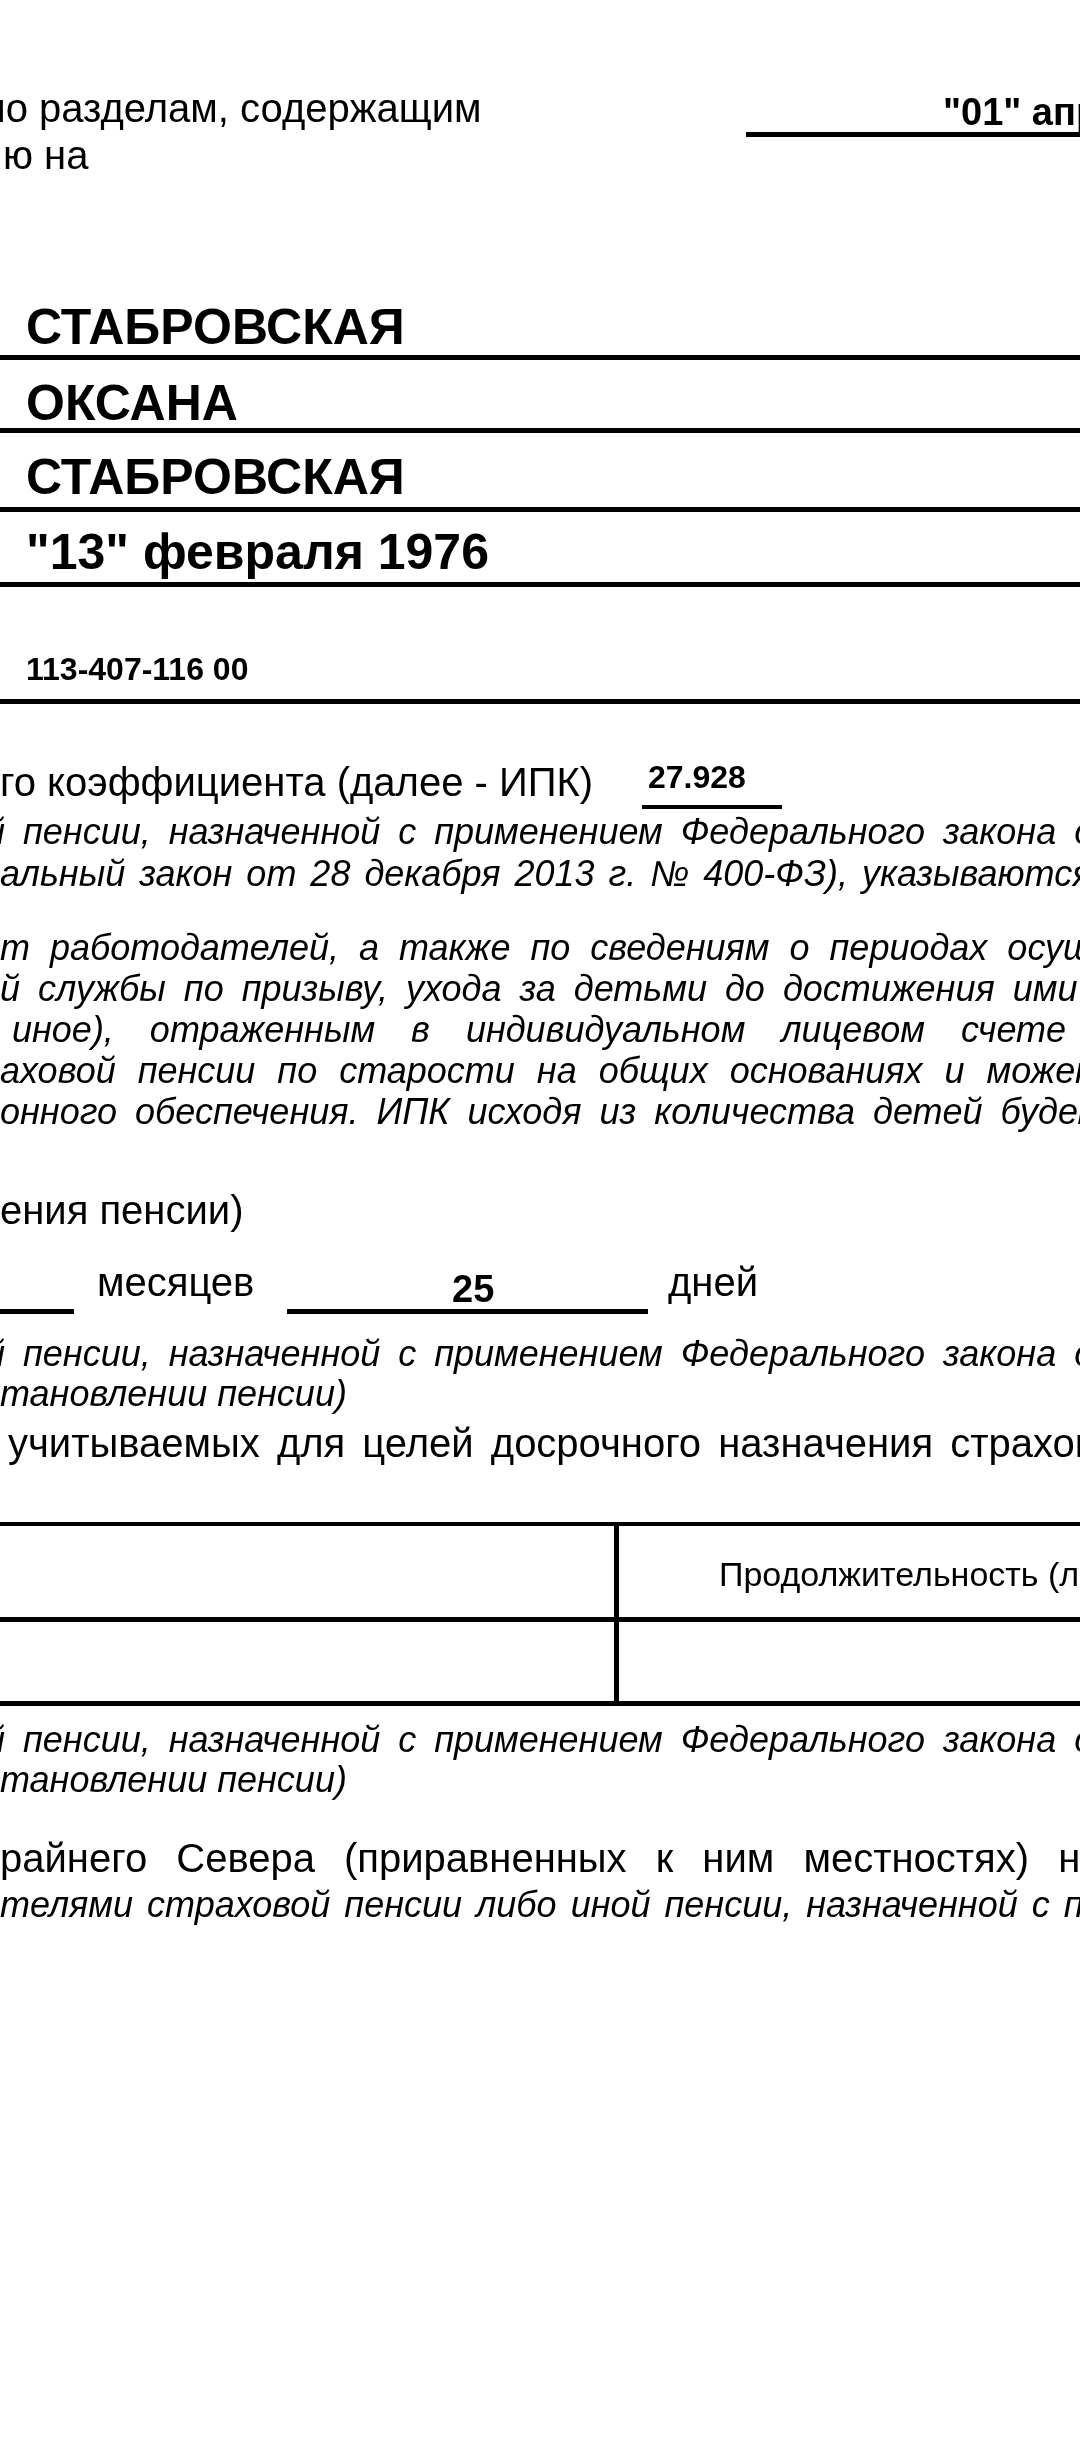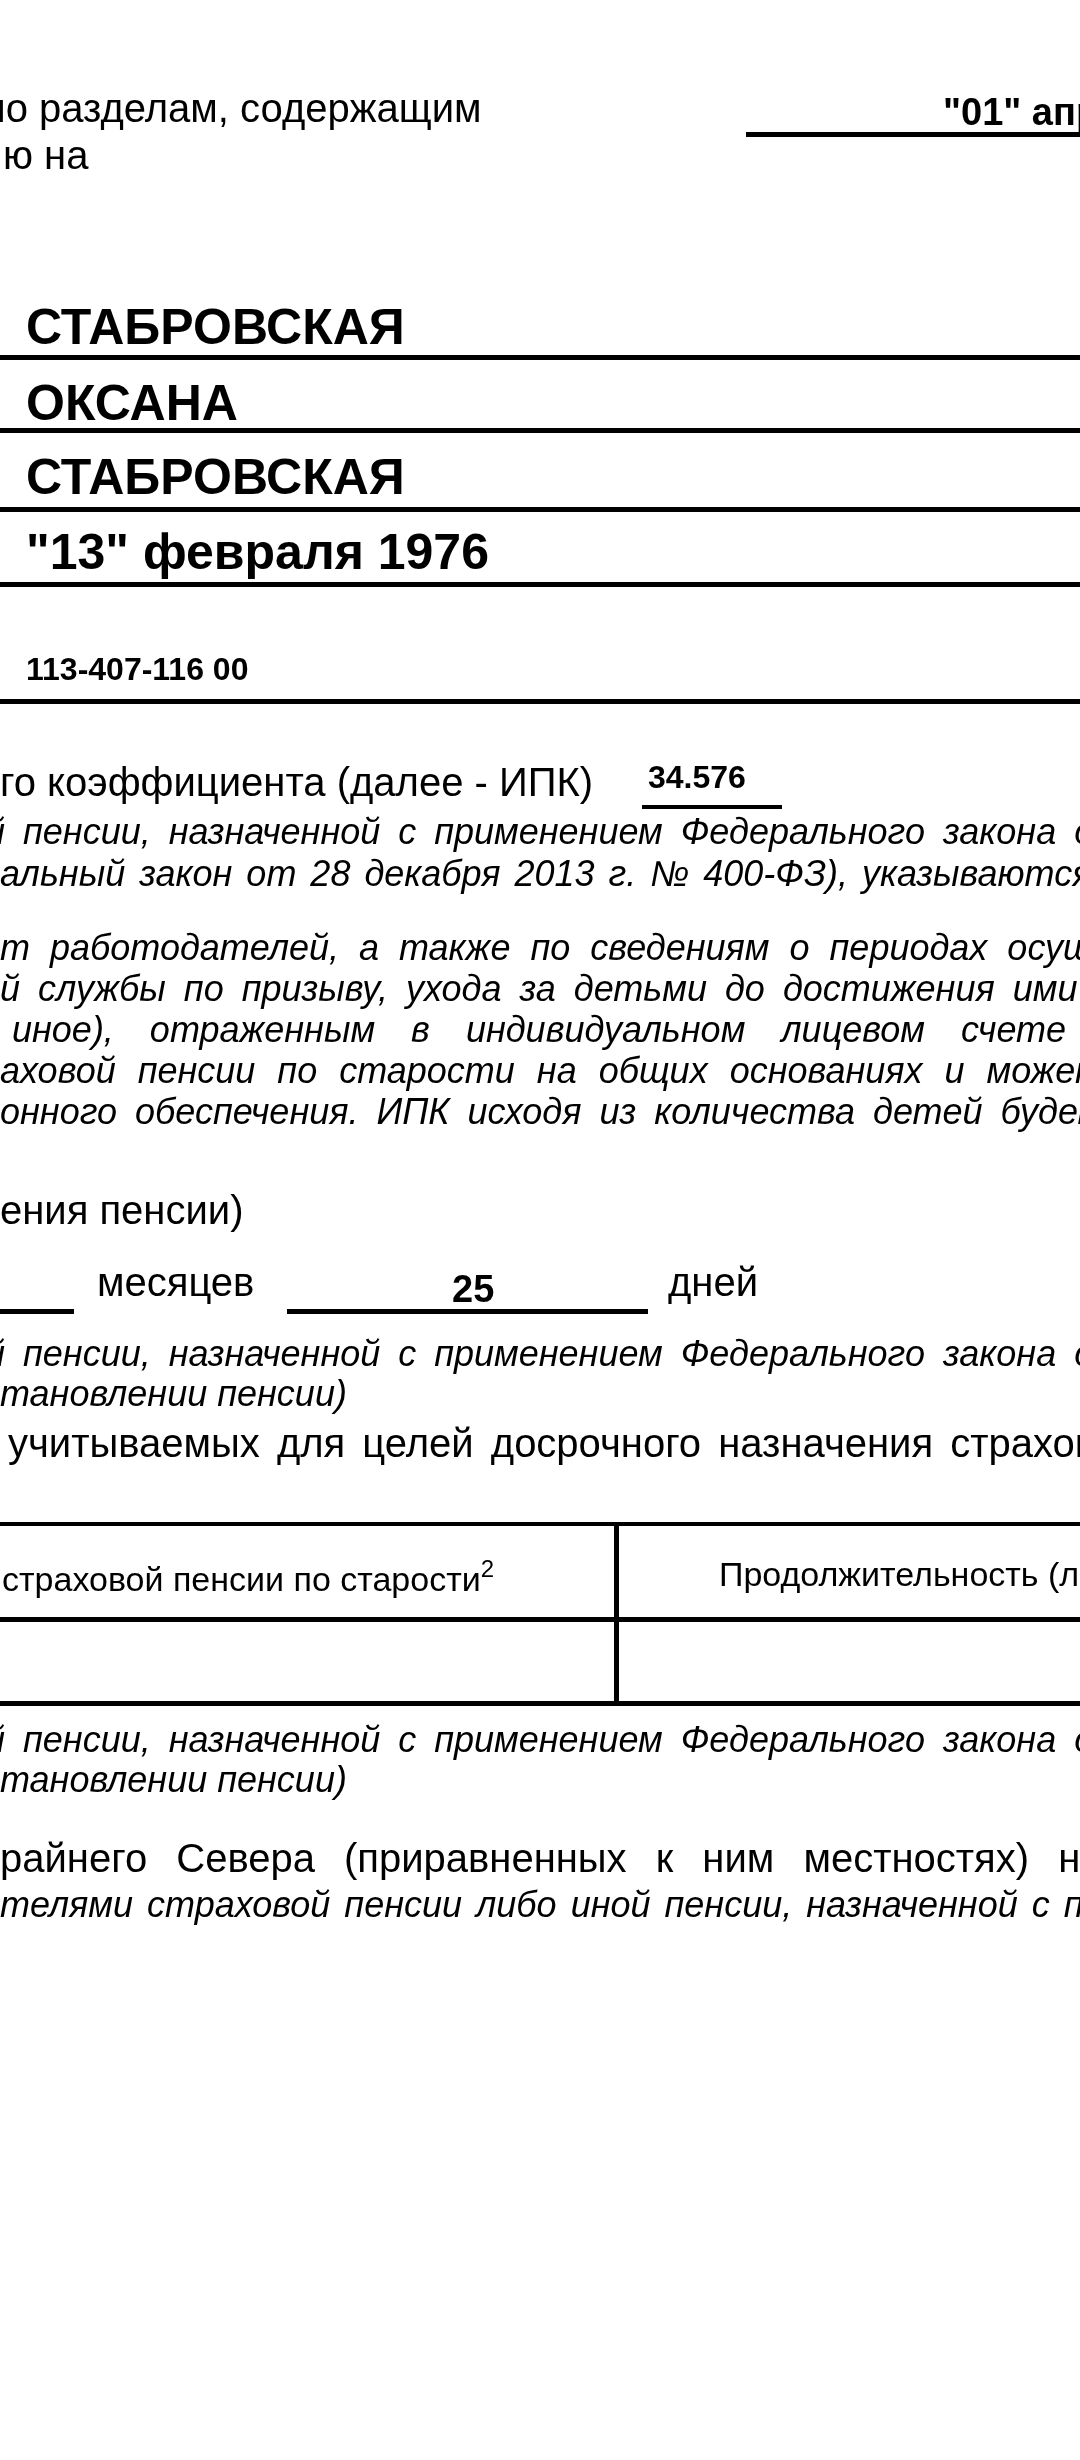--- a/index.html
+++ b/index.html
@@ -37,21 +37,21 @@
   <div class="t b46" style="top:452px;left:26px;">СТАБРОВСКАЯ</div>
   <div class="ln" style="top:507px;left:0;width:1080px;height:5px;"></div>
 
   <div class="t b46" style="top:527px;left:26px;">"13" февраля 1976</div>
   <div class="ln" style="top:582px;left:0;width:1080px;height:5px;"></div>
 
   <div class="t b40" style="top:653px;left:26px;">113-407-116 00</div>
   <div class="ln" style="top:699px;left:0;width:1080px;height:5px;"></div>
 
   <div class="t reg" style="top:762px;left:0;">го коэффициента (далее - ИПК)</div>
-  <div class="t b40" style="top:761px;left:648px;">34.576</div>
+  <div class="t b40" style="top:761px;left:648px;">27.928</div>
   <div class="ln" style="top:805px;left:642px;width:140px;height:4px;"></div>
 
   <div class="t it" style="top:814px;left:0;text-indent:-15px;word-spacing:8px;">й пенсии, назначенной с применением Федерального закона от 28</div>
   <div class="t it" style="top:856px;left:0;word-spacing:4px;">альный закон от 28 декабря 2013 г. № 400-ФЗ), указываются данные</div>
 
   <div class="t it" style="top:930px;left:0;word-spacing:10px;">т работодателей, а также по сведениям о периодах осуществления</div>
   <div class="t it" style="top:971px;left:0;word-spacing:8px;">й службы по призыву, ухода за детьми до достижения ими возраста</div>
   <div class="t it" style="top:1012px;left:12px;word-spacing:26px;">иное), отраженным в индивидуальном лицевом счете застрахованного</div>
   <div class="t it" style="top:1053px;left:0;word-spacing:12px;">аховой пенсии по старости на общих основаниях и может быть</div>
   <div class="t it" style="top:1094px;left:0;word-spacing:8px;">онного обеспечения. ИПК исходя из количества детей будет рассчитан</div>
@@ -67,21 +67,20 @@
   <div class="t it" style="top:1336px;left:0;text-indent:-15px;word-spacing:8px;">й пенсии, назначенной с применением Федерального закона от 28</div>
   <div class="t it" style="top:1376px;left:0;">тановлении пенсии)</div>
 
   <div class="t reg" style="top:1423px;left:8px;word-spacing:6px;">учитываемых для целей досрочного назначения страховой</div>
 
   <div class="ln" style="top:1522px;left:0;width:1080px;height:4px;"></div>
   <div class="ln" style="top:1617px;left:0;width:1080px;height:5px;"></div>
   <div class="ln" style="top:1701px;left:0;width:1080px;height:5px;"></div>
   <div class="ln" style="top:1522px;left:614px;width:5px;height:184px;"></div>
 
-  <div class="t f34" style="top:1557px;left:2px;"><span>страховой пенсии по старости</span><sup class="s2">2</sup></div>
   <div class="t f34" style="top:1557px;left:719px;">Продолжительность (лет</div>
 
   <div class="t it" style="top:1722px;left:0;text-indent:-15px;word-spacing:8px;">й пенсии, назначенной с применением Федерального закона от 28</div>
   <div class="t it" style="top:1762px;left:0;">тановлении пенсии)</div>
 
   <div class="t reg" style="top:1838px;left:0;word-spacing:18px;">райнего Севера (приравненных к ним местностях) на дату</div>
   <div class="t it" style="top:1887px;left:0;word-spacing:4px;">телями страховой пенсии либо иной пенсии, назначенной с применением</div>
 
 </div>
 

